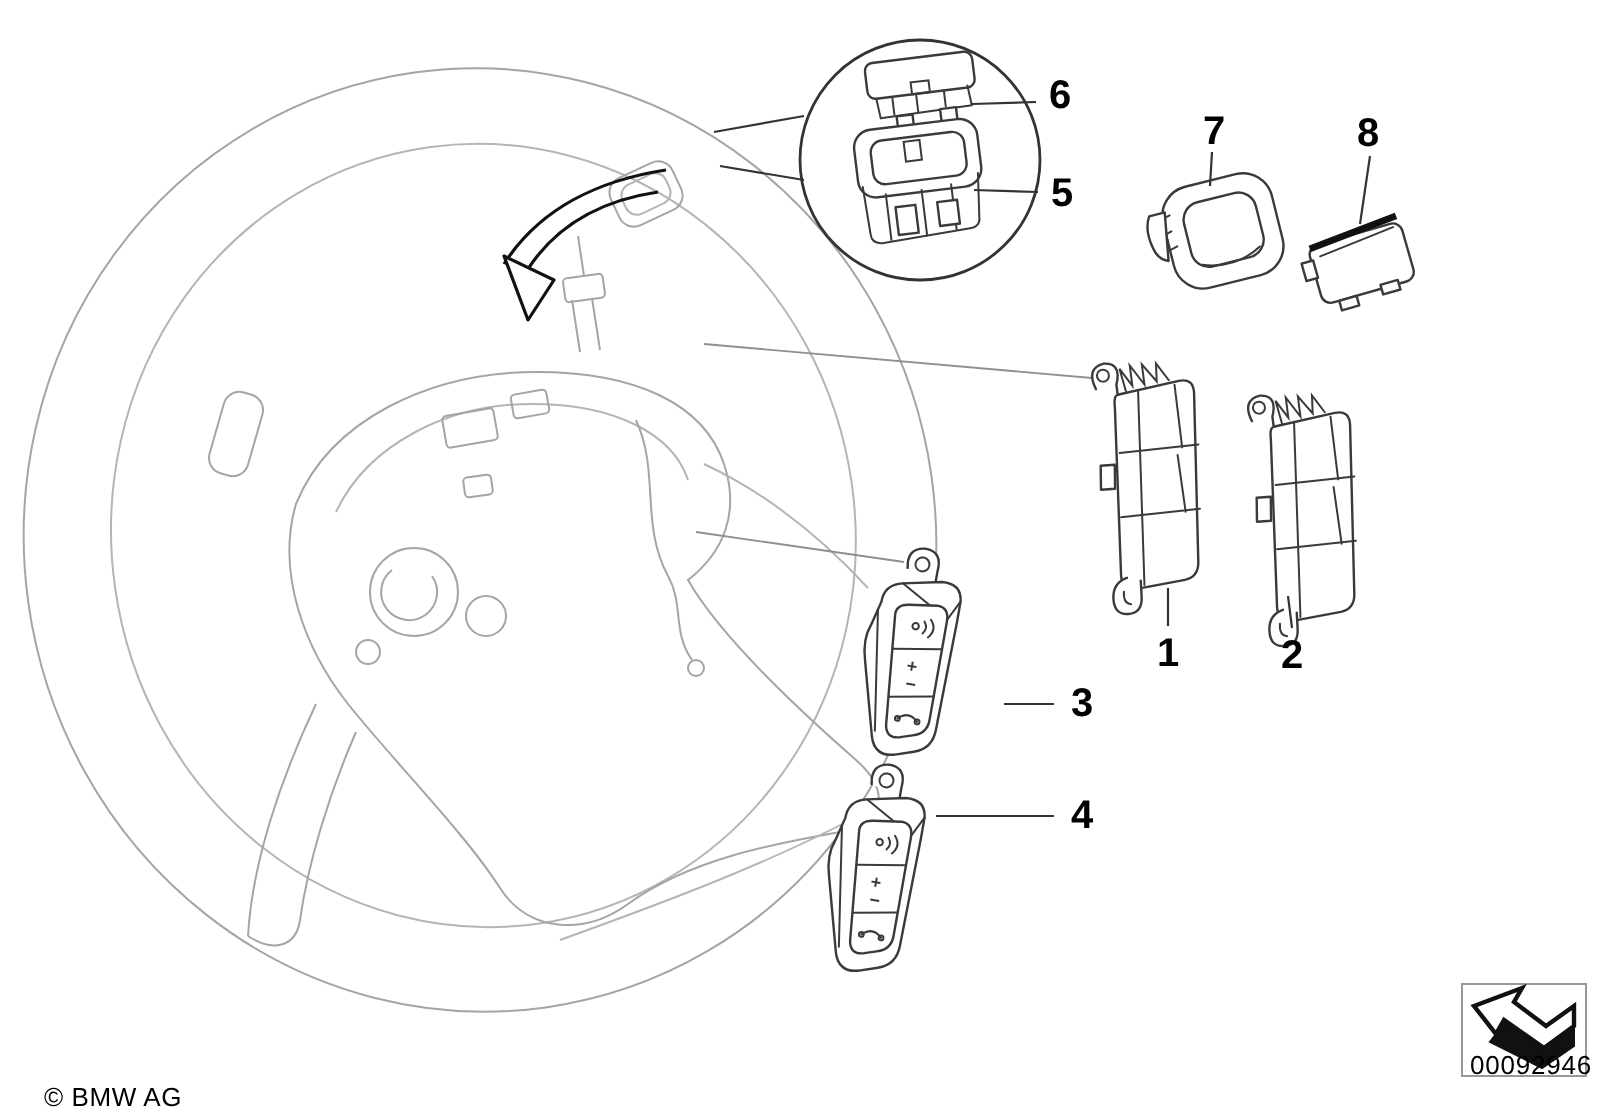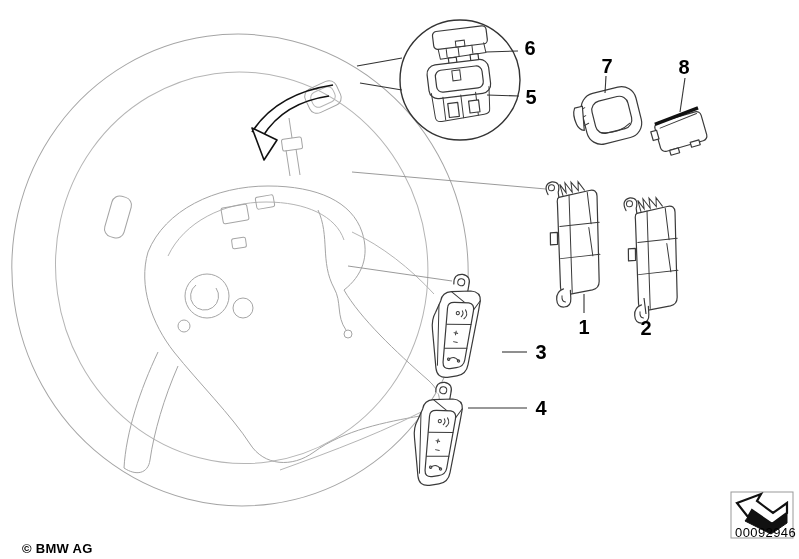--- a/index.html
+++ b/index.html
@@ -9,21 +9,20 @@
   }
   .canvas svg{position:absolute;left:0;top:0;}
   .callout{
     position:absolute;transform:translate(-50%,-50%);
     font-weight:bold;font-size:20px;color:#000;line-height:1;
     user-select:none;cursor:pointer;
   }
   .copyright{
     position:absolute;left:22px;top:541px;font-size:13px;color:#000;
     letter-spacing:0.3px;
-    font-weight:bold;
   }
   .image-number{
     position:absolute;left:735px;top:525px;font-size:13px;color:#000;
     letter-spacing:0.4px;
   }
   .art{stroke:#a5a5a5;fill:none;stroke-width:1;}
   .art2{stroke:#b5b5b5;fill:none;stroke-width:1;}
   .part{stroke:#3a3a3a;fill:#ffffff;stroke-width:1.2;stroke-linejoin:round;stroke-linecap:round;}
   .partln{stroke:#3a3a3a;fill:none;stroke-width:1;stroke-linecap:round;}
   .lead{stroke:#333;fill:none;stroke-width:1.1;}

